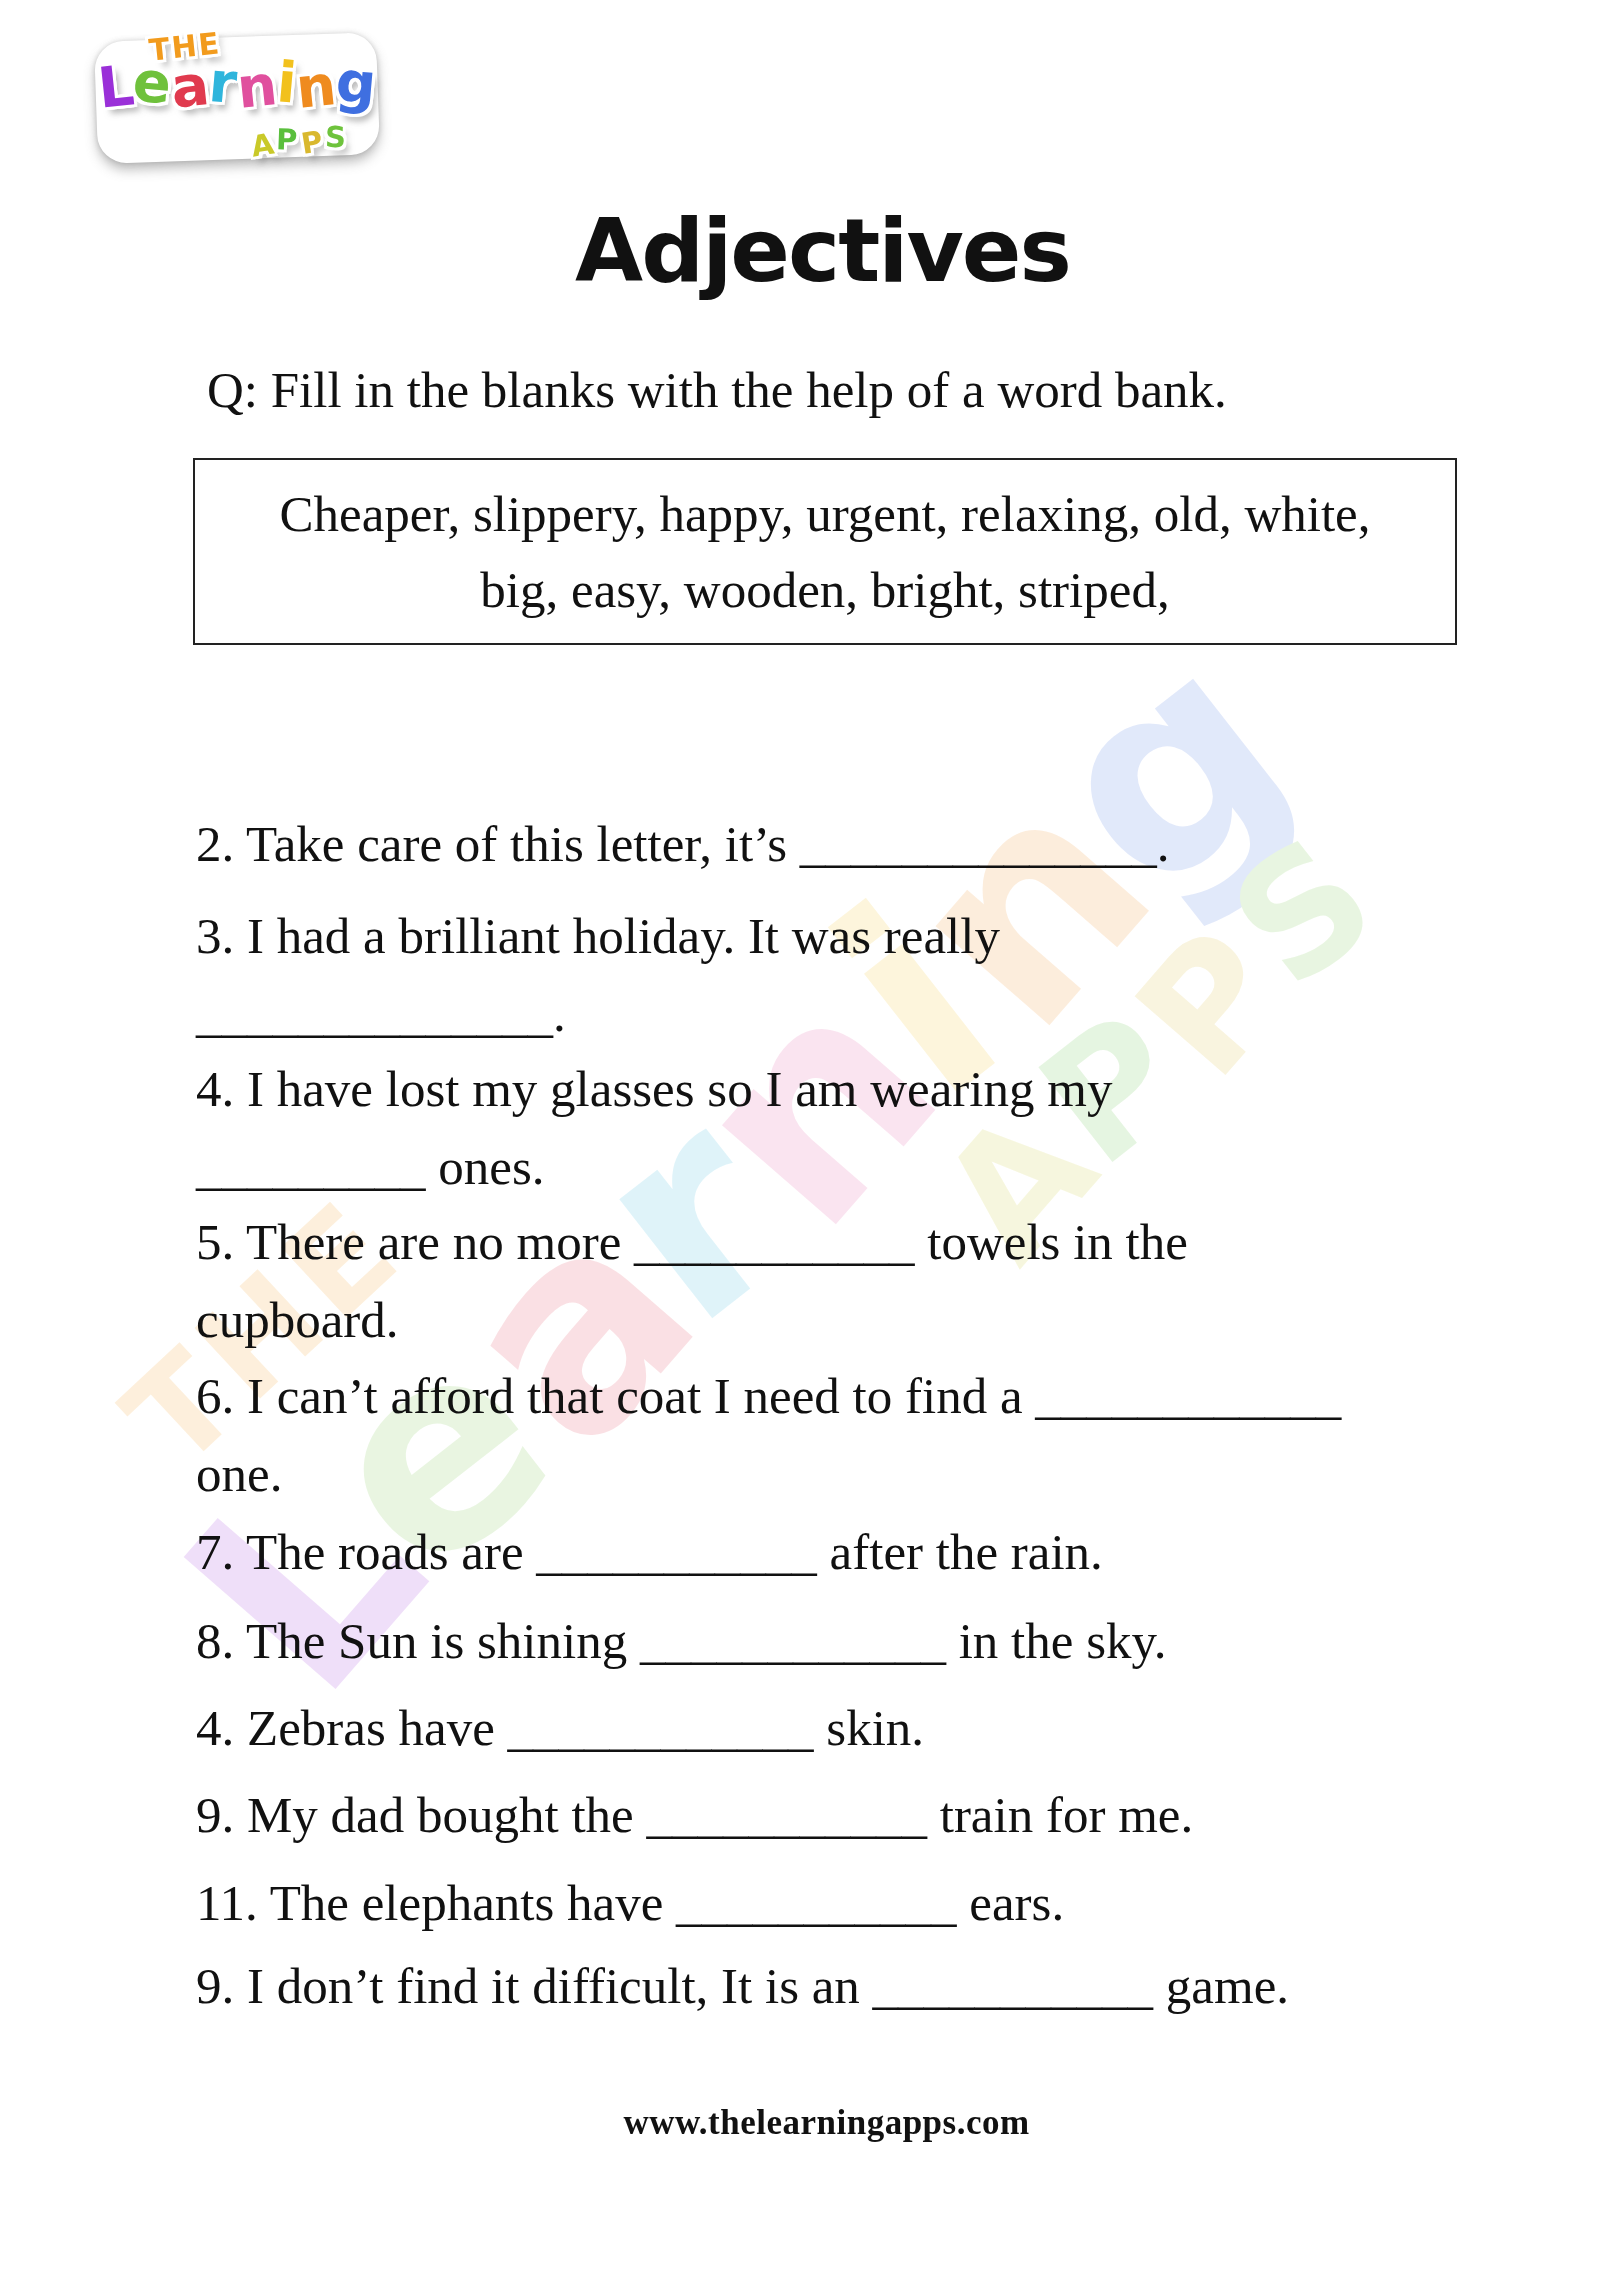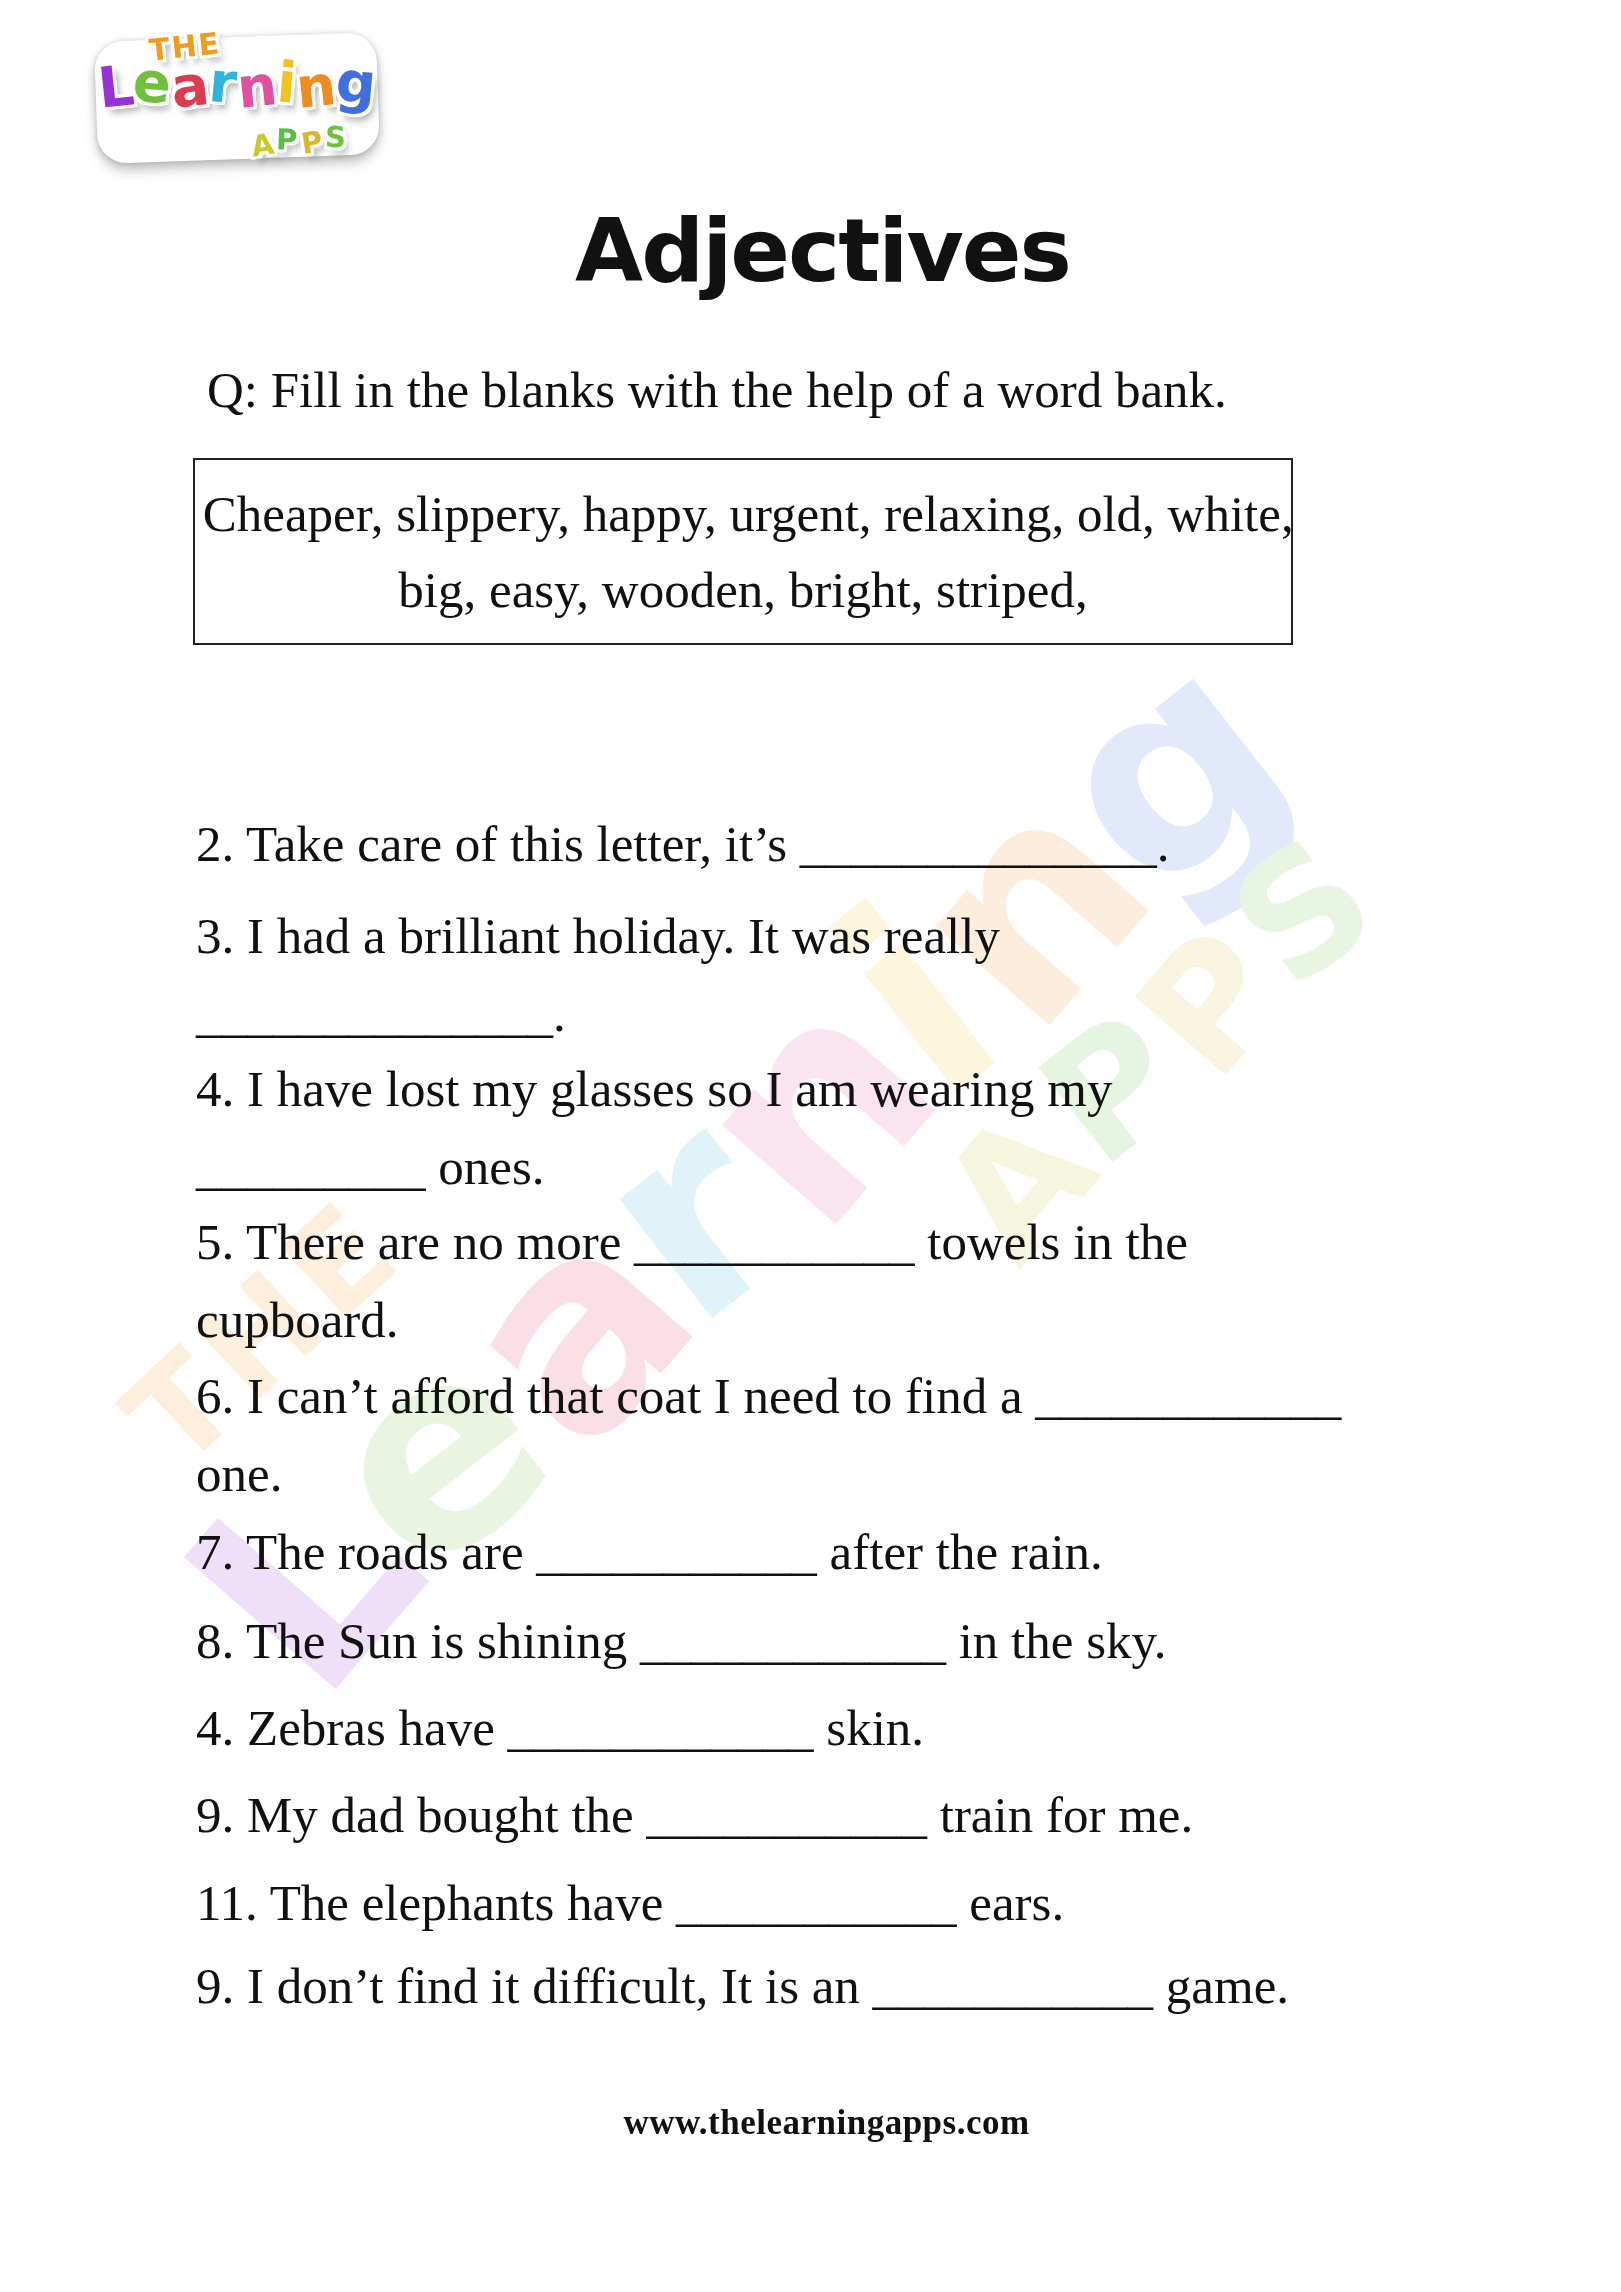--- a/index.html
+++ b/index.html
@@ -54,21 +54,21 @@
     position:absolute; left:0; top:184px; width:100%; text-align:center;
     font-family:"DejaVu Sans","Liberation Sans",sans-serif;
     font-weight:bold; font-size:88px; line-height:1.25; letter-spacing:-2px;
     z-index:2; margin:12px;
   }
   .question {
     position:absolute; left:196px; top:340px; margin:11px;
     font-size:51px; line-height:78px; white-space:pre; z-index:2;
   }
   .wordbank {
-    position:absolute; left:193px; top:458px; width:1100px; box-sizing:border-box;
+    position:absolute; left:193px; top:458px; width:1264px; box-sizing:border-box;
     border:2.9px solid #222; padding:15.7px 7.8px; text-align:center;
     font-size:51px; line-height:76px; z-index:2; background:transparent;
   }
   .wordbank .wb-line { display:block; white-space:pre; }
   .sentence {
     position:absolute; left:196px; margin:0;
     font-size:51px; line-height:78px; white-space:pre; z-index:2;
   }
   .sentence .line { display:block; }
   .footer {

